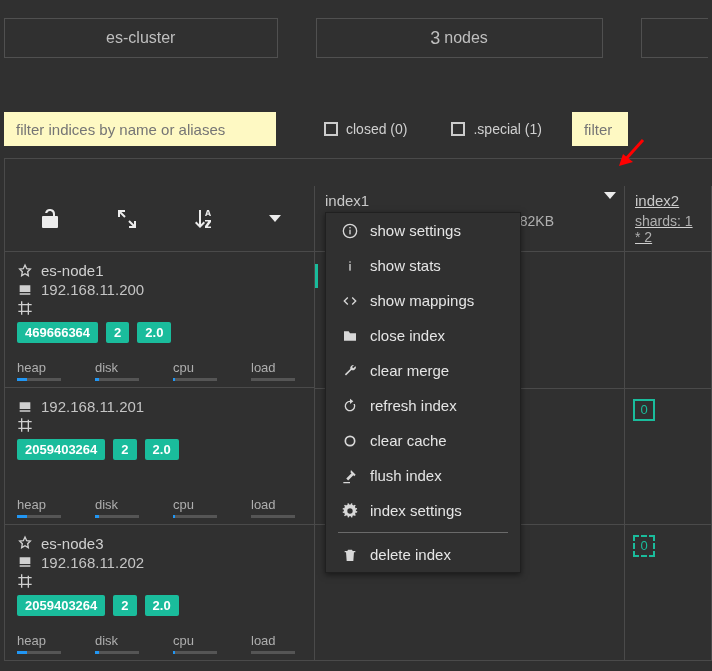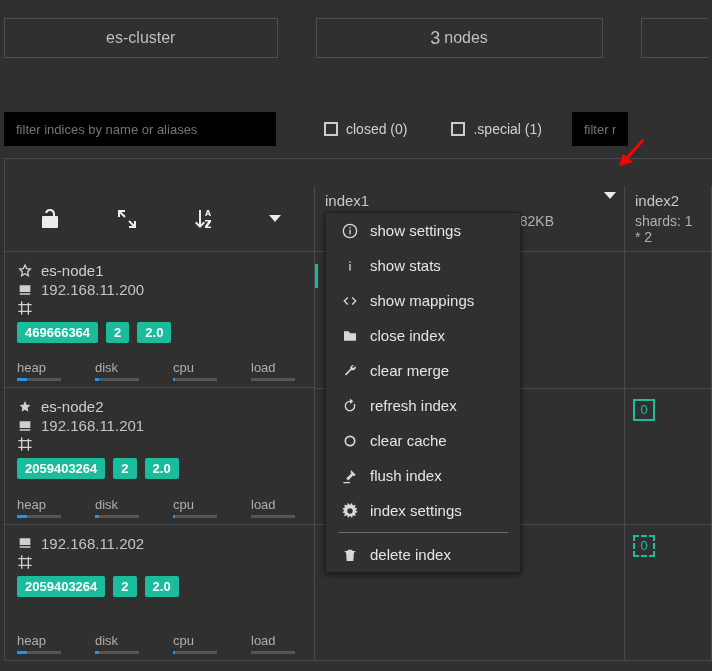--- a/index.html
+++ b/index.html
@@ -22,43 +22,43 @@
   }
   .status-box .big { font-size: 18px; margin-right: 4px; }
   .sb-cluster { width: 284px; }
   .sb-nodes   { width: 298px; }
   .sb-extra   { width: 70px; border-right: none; }
 
   
   .filter-row { display: flex; align-items: center; padding: 38px 4px 0 4px; }
   .filter-input {
     width: 272px; height: 34px;
-    background: #000000; border: none; color: #888;
-    padding: 0 12px; font-size: 13px; outline: none;
+    background: #fef9c3; border: none; color: #888;
+    padding: 0 12px; font-size: 15px; outline: none;
   }
   .filter-right { flex: 0 0 40px; margin-left: auto; }
   .check-wrap { display: flex; align-items: center; margin-left: 48px; }
   .check { width: 14px; height: 14px; border: 2px solid #ccc; background: #303030; display: inline-block; margin-right: 8px; }
   .check-label { color: #d0d0d0; font-size: 14px; }
 
   
   .grid {
     position: absolute; left: 4px; right: 0; top: 158px; bottom: 10px;
     border-top: 1px solid #4a4a4a;
     border-left: 1px solid #4a4a4a;
     display: flex;
   }
   .col {
     border-right: 1px solid #4a4a4a;
     position: relative;
     display: flex; flex-direction: column; margin-top: 27px;
   }
   .col-left   { width: 310px; }
   .col-mid    { width: 310px; }
-  .col-right  { flex: 1; min-width: 0; }
+  .col-right  { flex: 1; min-width: 0; text-decoration: underline; }
 
   
   .left-head {
     height: 68px; border-bottom: 1px solid #4a4a4a;
     display: flex; align-items: center; justify-content: space-around;
     padding: 0 6px;
   }
   .ico { width: 24px; height: 24px; fill: #ececec; color:#ececec; }
   .ico-btn { cursor: pointer; padding: 6px; display:flex; align-items:center; justify-content:center; }
 
@@ -228,26 +228,20 @@
         <div class="meter">
             <span>load</span>
             <div class="bar">
               <div class="fill" style="width:0%"></div>
             </div>
           </div>
       </div>
     </div>
 
     <div class="node-cell">
-      <div class="node-line">
-        <svg class="small-ico" viewBox="0 0 24 24">
-            <path d="M12 3l2.5 5.5L20 9l-4 4 1 6-5-3-5 3 1-6-4-4 5.5-.5z"></path>
-          </svg>
-        <span>es-node2</span>
-      </div>
       <div class="node-line muted">
         <svg class="small-ico" viewBox="0 0 24 24">
             <path d="M4 5h16v10H4zM4 17h16v2H4z"></path>
           </svg>
         <span>192.168.11.201</span>
       </div>
       <div class="node-line">
         <svg class="small-ico" viewBox="0 0 24 24">
             <path d="M6 2h2v4h8V4h2v2h4v2h-4v8h4v2h-4v4h-2v-4H8v4H6v-4H2v-2h4V8H2V6h4V2zm2 6v8h8V8H8z"></path>
           </svg>
@@ -279,20 +273,26 @@
         <div class="meter">
             <span>load</span>
             <div class="bar">
               <div class="fill" style="width:0%"></div>
             </div>
           </div>
       </div>
     </div>
 
     <div class="node-cell">
+      <div class="node-line">
+        <svg class="small-ico" viewBox="0 0 24 24">
+            <path fill="none" stroke="#d0d0d0" stroke-width="2" d="M12 3l2.5 5.5L20 9l-4 4 1 6-5-3-5 3 1-6-4-4 5.5-.5z"></path>
+          </svg>
+        <span>es-node3</span>
+      </div>
       <div class="node-line muted">
         <svg class="small-ico" viewBox="0 0 24 24">
             <path d="M4 5h16v10H4zM4 17h16v2H4z"></path>
           </svg>
         <span>192.168.11.202</span>
       </div>
       <div class="node-line">
         <svg class="small-ico" viewBox="0 0 24 24">
             <path d="M6 2h2v4h8V4h2v2h4v2h-4v8h4v2h-4v4h-2v-4H8v4H6v-4H2v-2h4V8H2V6h4V2zm2 6v8h8V8H8z"></path>
           </svg>

